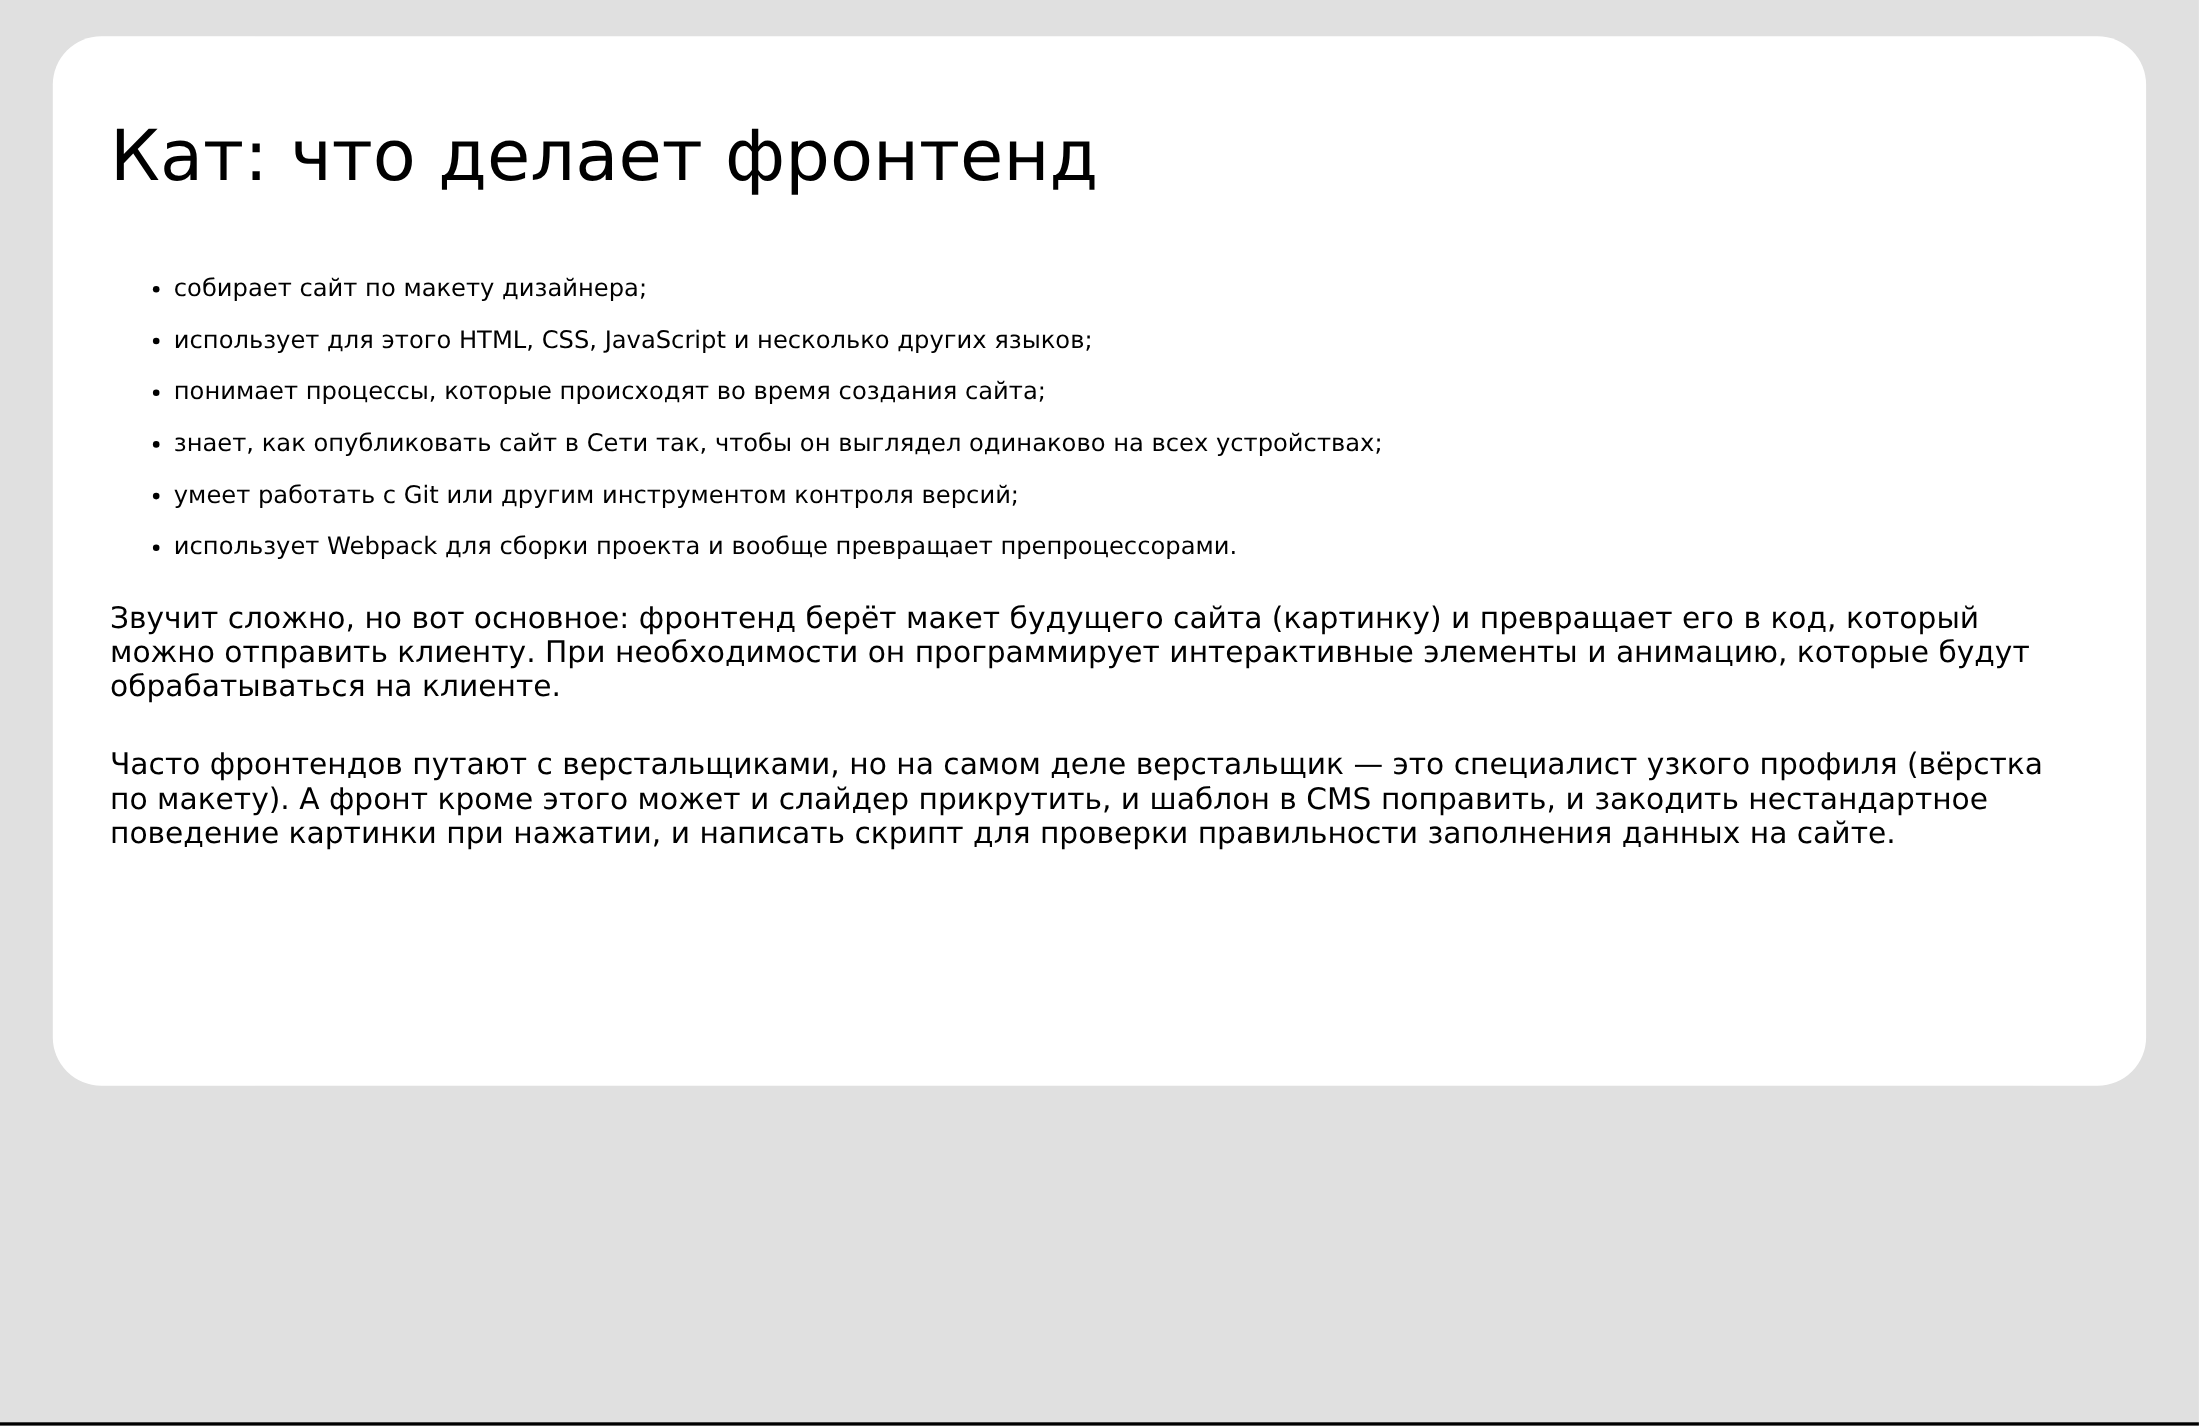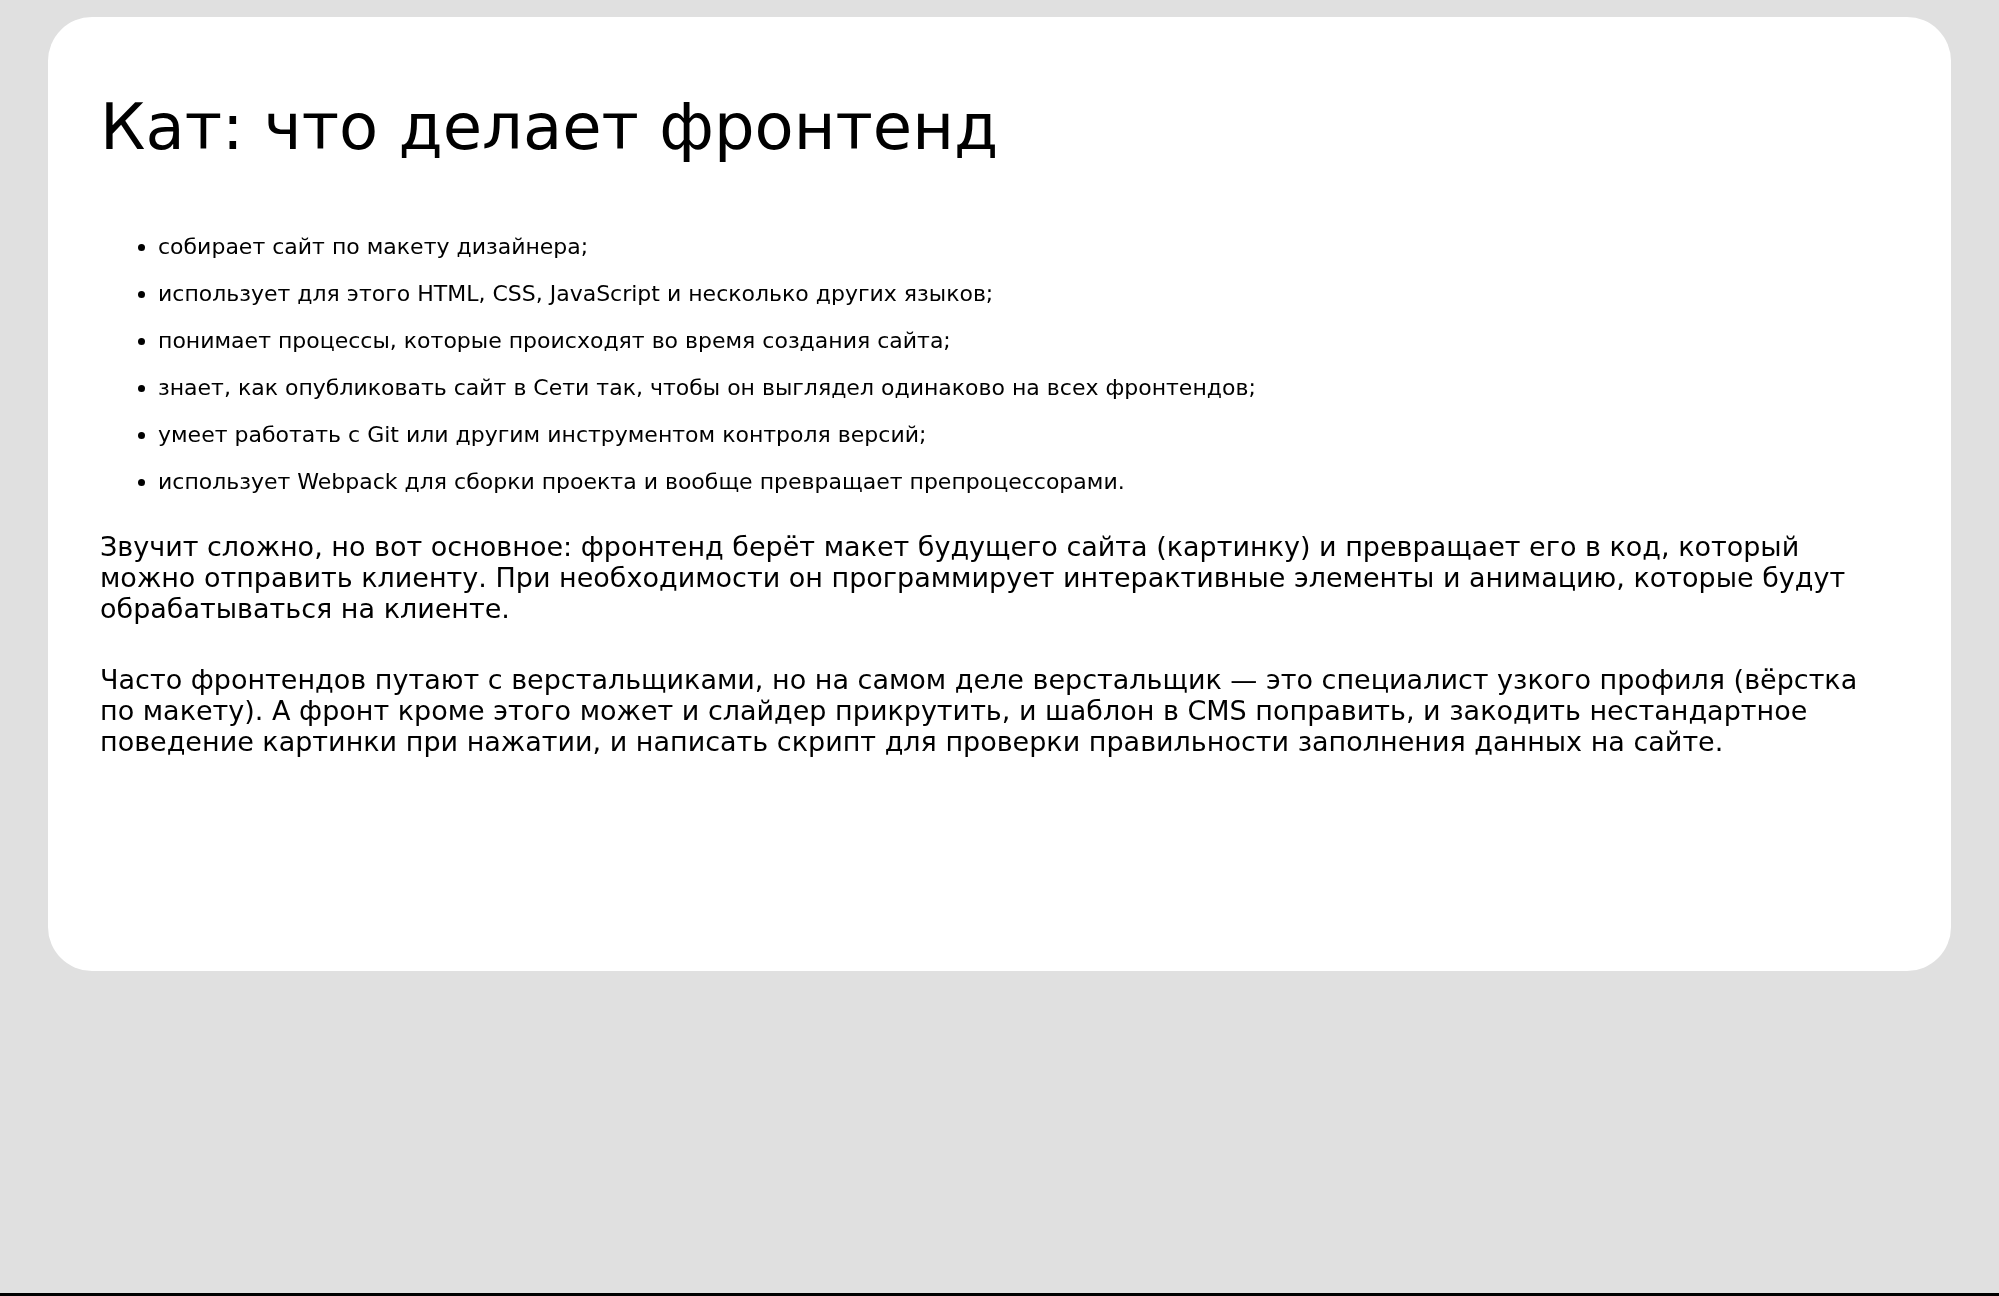--- a/index.html
+++ b/index.html
@@ -11,21 +11,21 @@
     height: 1296px;
     background: #e0e0e0;
     font-family: "DejaVu Sans", "Liberation Sans", sans-serif;
     color: #000000;
     position: relative;
     overflow: hidden;
   }
   .card {
     position: absolute;
     left: 48px;
-    top: 17px;
+    top: 33px;
     width: 1903px;
     height: 954px;
     background: #ffffff;
     border-radius: 44px;
     box-sizing: border-box;
     padding: 74px 52px 0 52px;
   }
   h1.title {
     margin: 0;
     font-size: 64px;
@@ -66,21 +66,21 @@
 </head>
 <body>
 
 <div class="card">
   <h1 class="title">Кат: что делает фронтенд</h1>
 
   <ul class="feature-list">
     <li>собирает сайт по макету дизайнера;</li>
     <li>использует для этого HTML, CSS, JavaScript и несколько других языков;</li>
     <li>понимает процессы, которые происходят во время создания сайта;</li>
-    <li>знает, как опубликовать сайт в Сети так, чтобы он выглядел одинаково на всех фронтендов;</li>
+    <li>знает, как опубликовать сайт в Сети так, чтобы он выглядел одинаково на всех устройствах;</li>
     <li>умеет работать с Git или другим инструментом контроля версий;</li>
     <li>использует Webpack для сборки проекта и вообще превращает препроцессорами.</li>
   </ul>
 
   <p class="body-paragraph">Звучит сложно, но вот основное: фронтенд берёт макет будущего сайта (картинку) и превращает его в код, который можно отправить клиенту. При необходимости он программирует интерактивные элементы и анимацию, которые будут обрабатываться на клиенте.</p>
 
   <p class="body-paragraph">Часто фронтендов путают с верстальщиками, но на самом деле верстальщик — это специалист узкого профиля (вёрстка по макету). А фронт кроме этого может и слайдер прикрутить, и шаблон в CMS поправить, и закодить нестандартное поведение картинки при нажатии, и написать скрипт для проверки правильности заполнения данных на сайте.</p>
 </div>
 
 <div class="bottom-line"></div>

